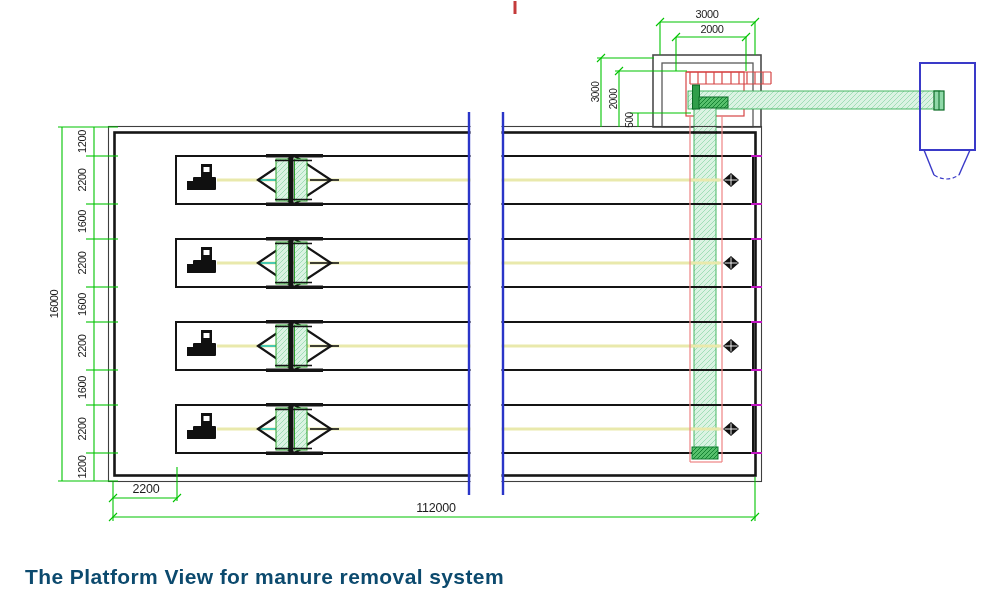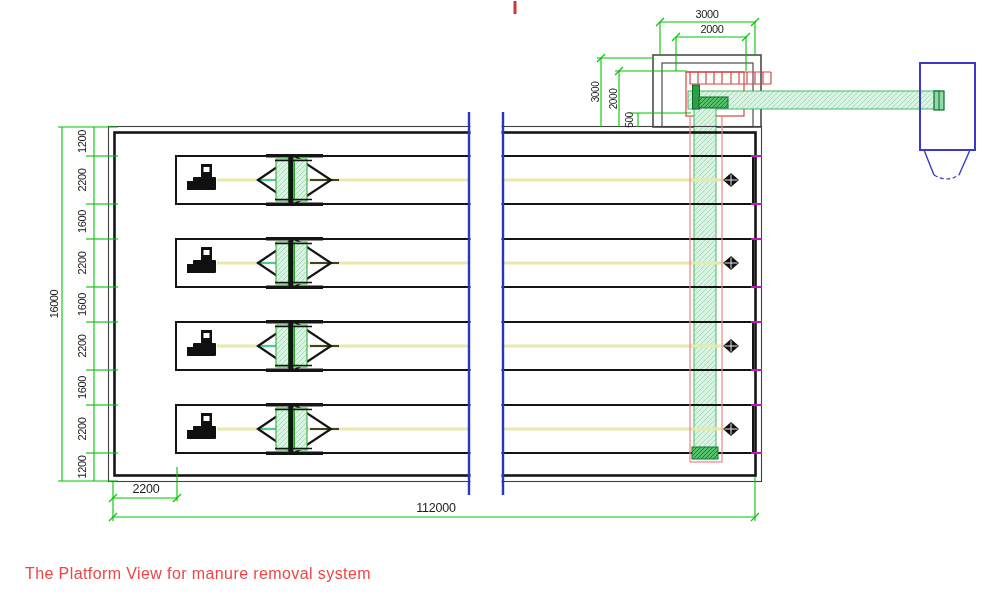--- a/index.html
+++ b/index.html
@@ -5,22 +5,22 @@
   html,body{margin:0;padding:0;background:#ffffff;}
   .stage{position:relative;width:1000px;height:600px;background:#ffffff;overflow:hidden;
          font-family:"Liberation Sans",sans-serif;}
   svg{position:absolute;left:0;top:0;}
   text{fill:#1b1b1b;stroke:none;font-family:"Liberation Sans",sans-serif;}
   .dimtxt{font-size:11px;letter-spacing:-0.4px;}
   .dimtxt-sm{font-size:10px;letter-spacing:-0.4px;}
   .dimtxt-lg{font-size:12.5px;letter-spacing:-0.2px;}
   .thin{stroke:#3f3f3f;fill:none;stroke-width:1.1;}
   .thick{stroke:#161616;fill:none;stroke-width:2.6;}
-  .title-text{position:absolute;left:25px;top:565px;font-size:16px;font-weight:normal;
-              color:#ef4444;letter-spacing:0.4px;white-space:nowrap;}
+  .title-text{position:absolute;left:25px;top:565px;font-size:21px;font-weight:bold;
+              color:#0c4a6e;letter-spacing:0.4px;white-space:nowrap;}
 </style>
 </head>
 <body>
 
 <div class="stage">
 <svg width="1000" height="600" viewBox="0 0 1000 600">
   <defs>
     <pattern id="pLt" width="5" height="5" patternUnits="userSpaceOnUse">
       <rect width="5" height="5" fill="#dbf3e3"></rect>
       <path d="M0,5 L5,0" stroke="#93d9ad" stroke-width="0.8"></path>

